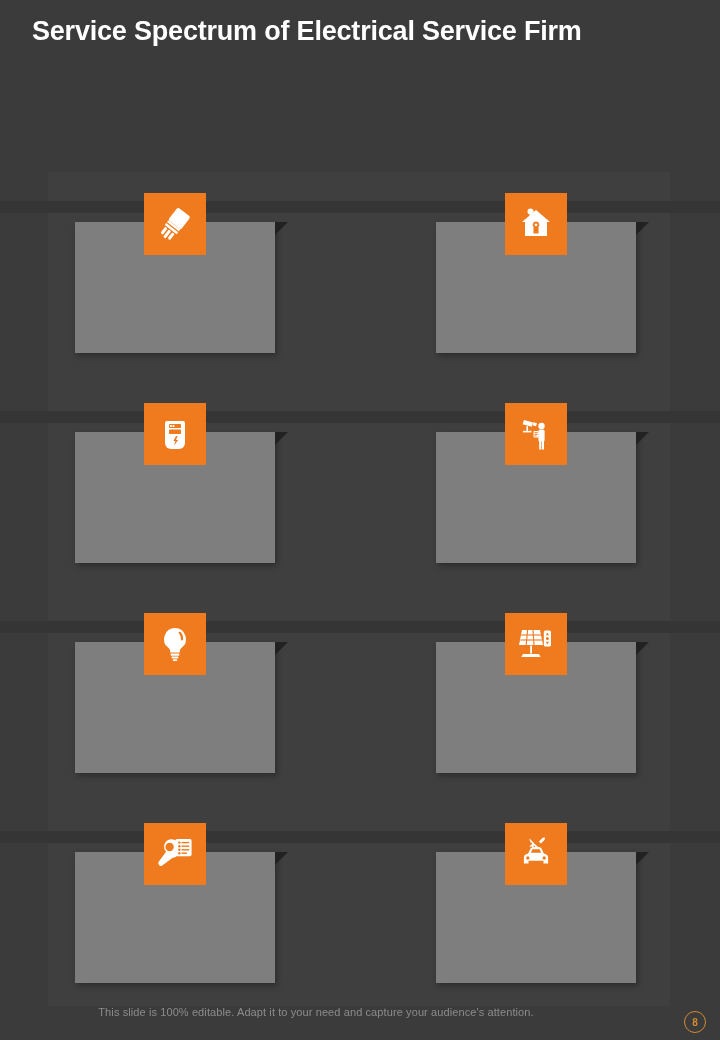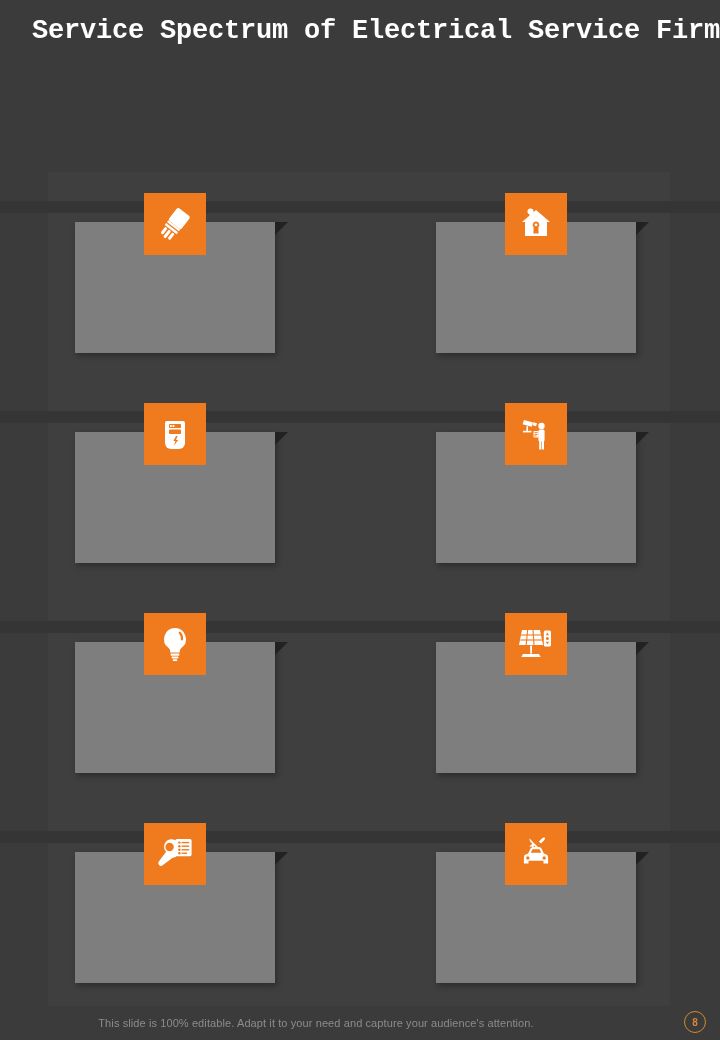--- a/index.html
+++ b/index.html
@@ -12,21 +12,20 @@
     height: 1040px;
     background: #3b3b3b;
     font-family: "Liberation Sans", sans-serif;
     overflow: hidden;
     position: relative;
   }
 
   
   .header {
     padding: 16px 30px 0 32px;
-    font-family: Liberation Mono, monospace;
   }
   .slide-title {
     font-size: 27px;
     font-weight: bold;
     color: #ffffff;
     letter-spacing: -0.2px;
     line-height: 1.18;
     margin: 0 0 10px 0;
     white-space: nowrap;
   }
@@ -134,21 +133,21 @@
   .card-text.tight { top: 47px; }
 
   
   .footer {
     position: absolute;
     left: 0;
     bottom: 0;
     width: 632px;
     height: 34px;
     display: flex;
-    align-items: center;
+    align-items: flex-start;
     justify-content: center;
   }
   .footer-note {
     font-size: 11px;
     color: #8c8c8c;
     letter-spacing: 0.1px;
   }
   .page-badge {
     position: absolute;
     right: 14px;

